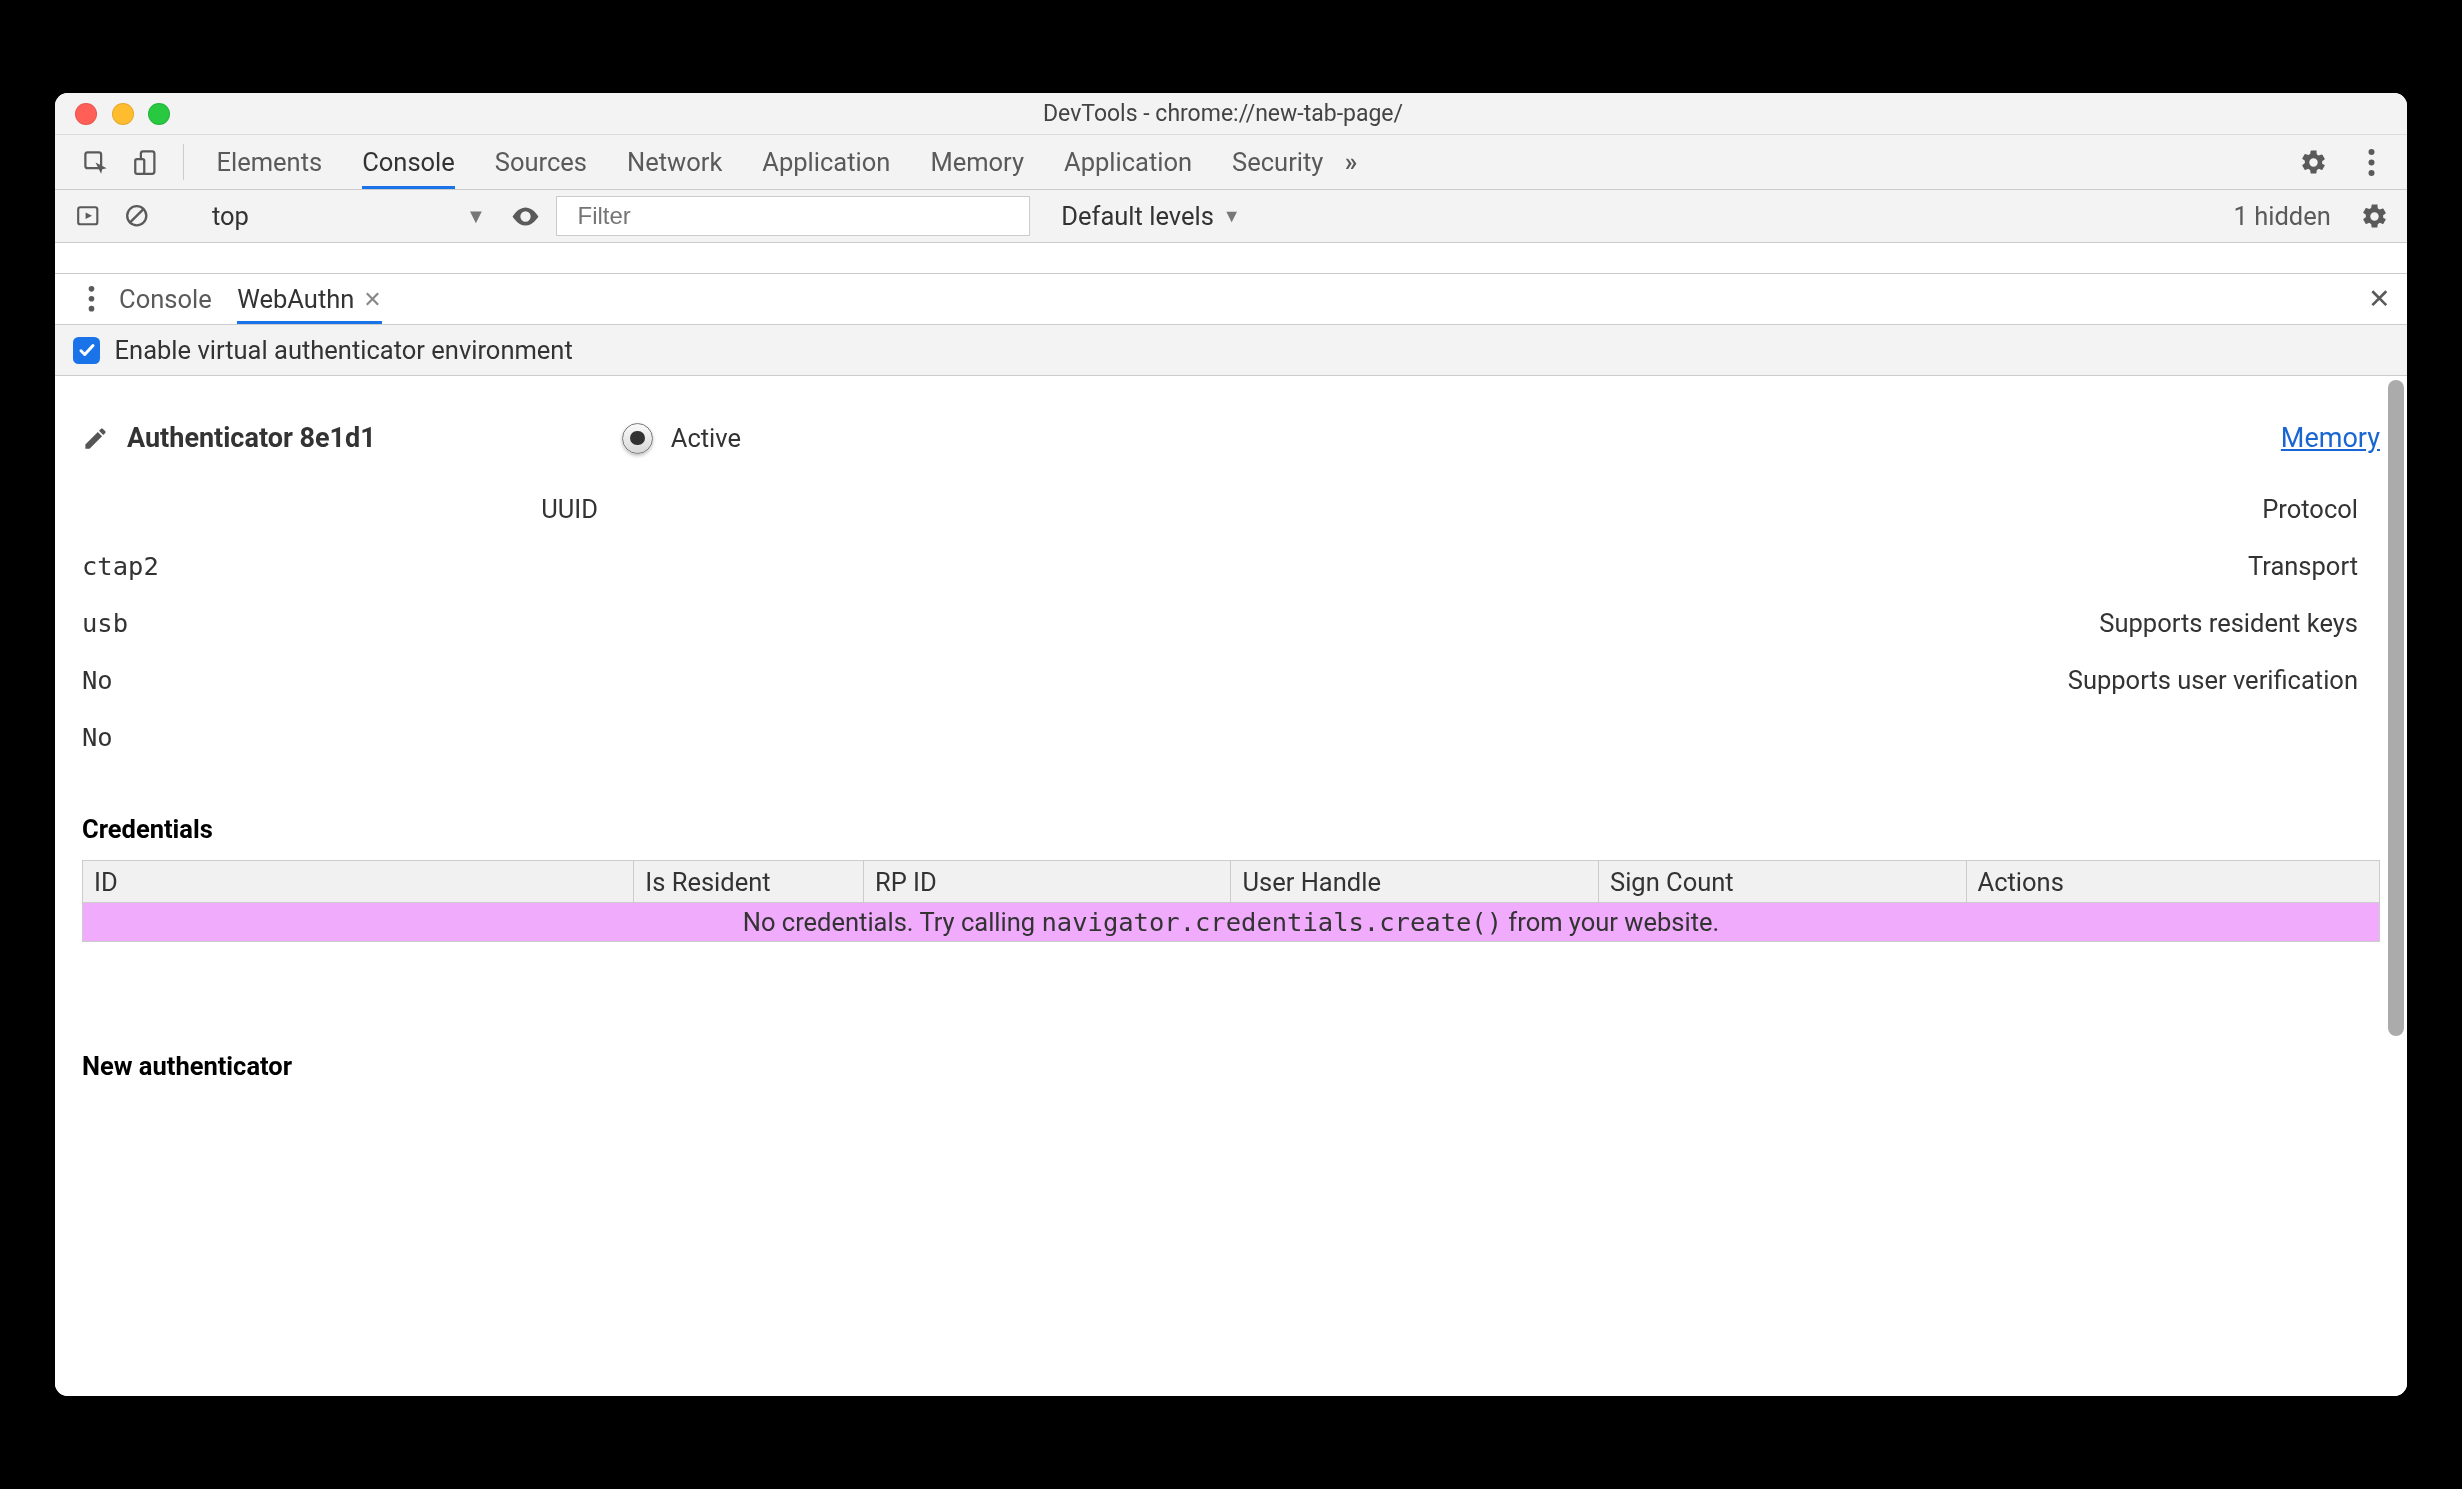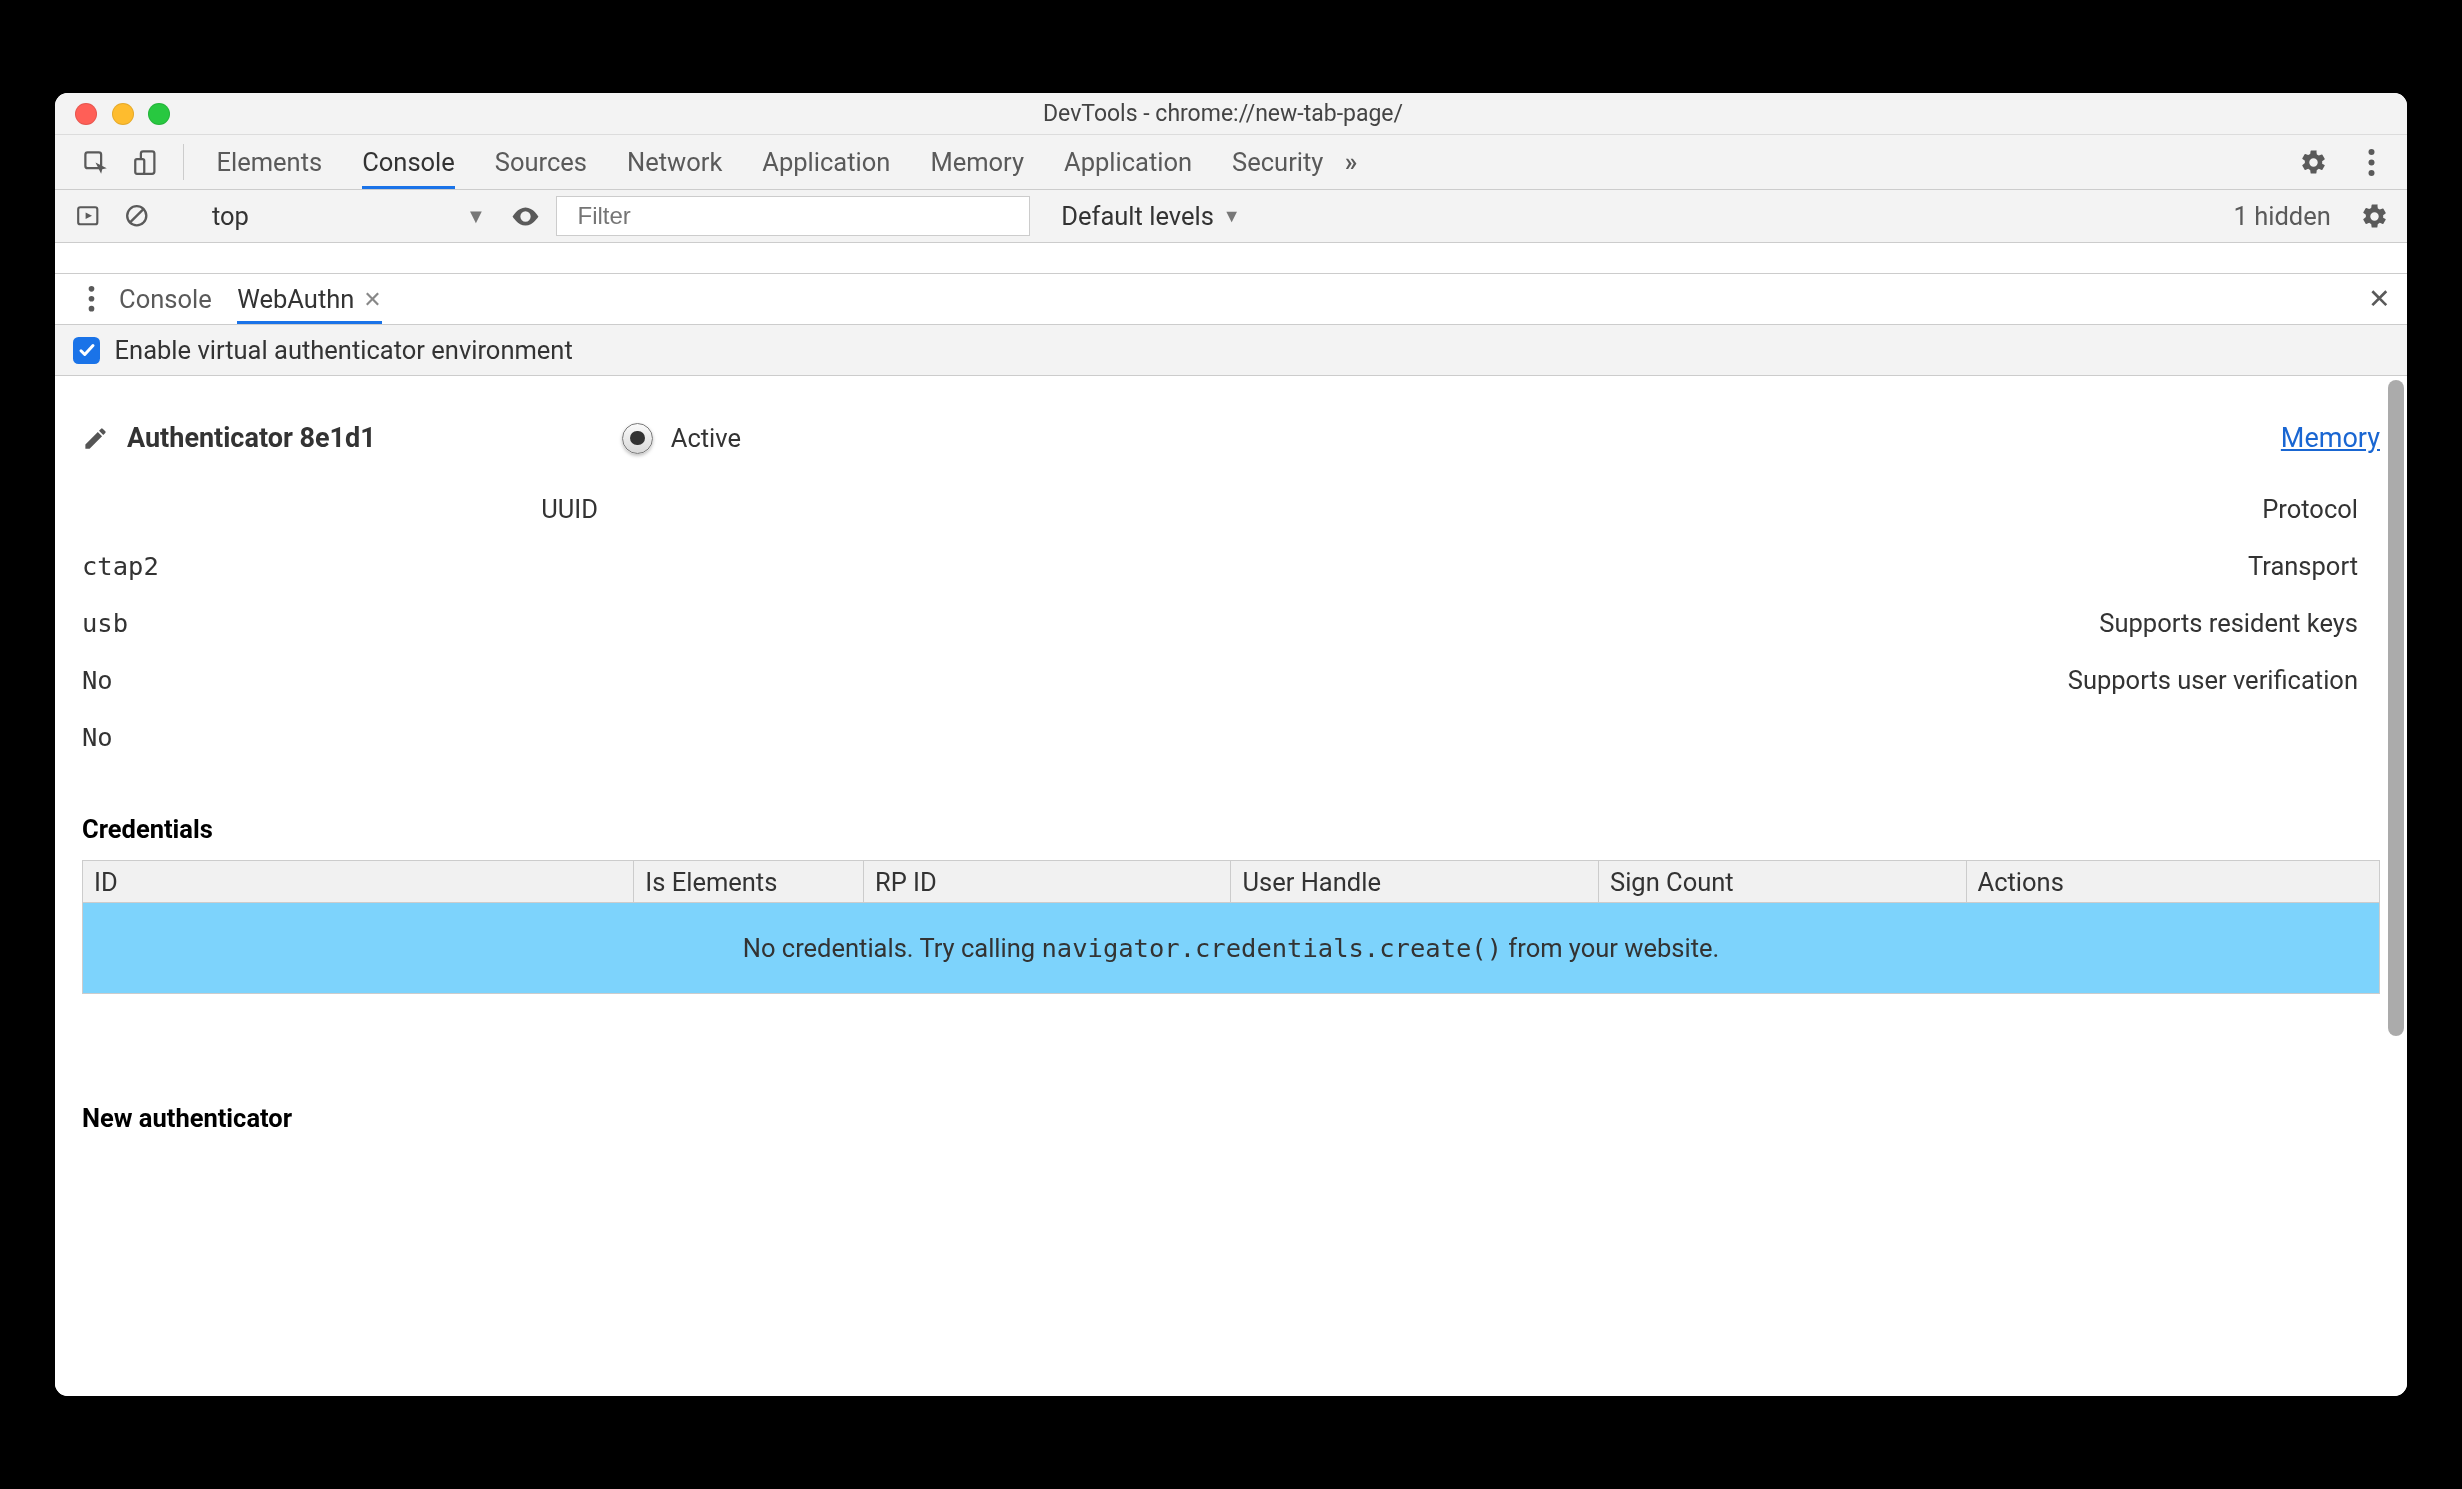--- a/index.html
+++ b/index.html
@@ -193,21 +193,21 @@
   table.creds {
     margin-top: 16.4px; width: 100%; border-collapse: collapse;
     font-size: 25.5px;
   }
   table.creds th, table.creds td {
     border: 0.9px solid #ccc; padding: 5.5px 11px; text-align: left; color:#333;
     background:#f1f1f1;
     font-weight: 400;
   }
   table.creds .empty-row td {
-    background:#7dd3fc; text-align:center; padding: 30px 11px;
+    background:#f0abfc; text-align:center; padding: 4px 11px;
   }
 
   .new-auth-title { font-weight:700; margin-top: 109px; font-size:25.5px; }
 
   
   .fake-scrollbar {
     position:absolute; right:2.7px; top:3.6px; width:16.4px; height: 656px;
     background: rgba(0,0,0,0.33); border-radius: 8.2px;
   }
 
@@ -401,21 +401,21 @@
             <col style="width:24%">
               <col style="width:10%">
               <col style="width:16%">
               <col style="width:16%">
               <col style="width:16%">
               <col style="width:18%">
           </colgroup>
           <thead>
             <tr>
               <th>ID</th>
-              <th>Is Elements</th>
+              <th>Is Resident</th>
               <th>RP ID</th>
               <th>User Handle</th>
               <th>Sign Count</th>
               <th>Actions</th>
             </tr>
           </thead>
           <tbody>
             <tr class="empty-row">
               <td colspan="6">
                 <span>No credentials. Try calling </span><span class="mono">navigator.credentials.create()</span><span> from your website.</span>

